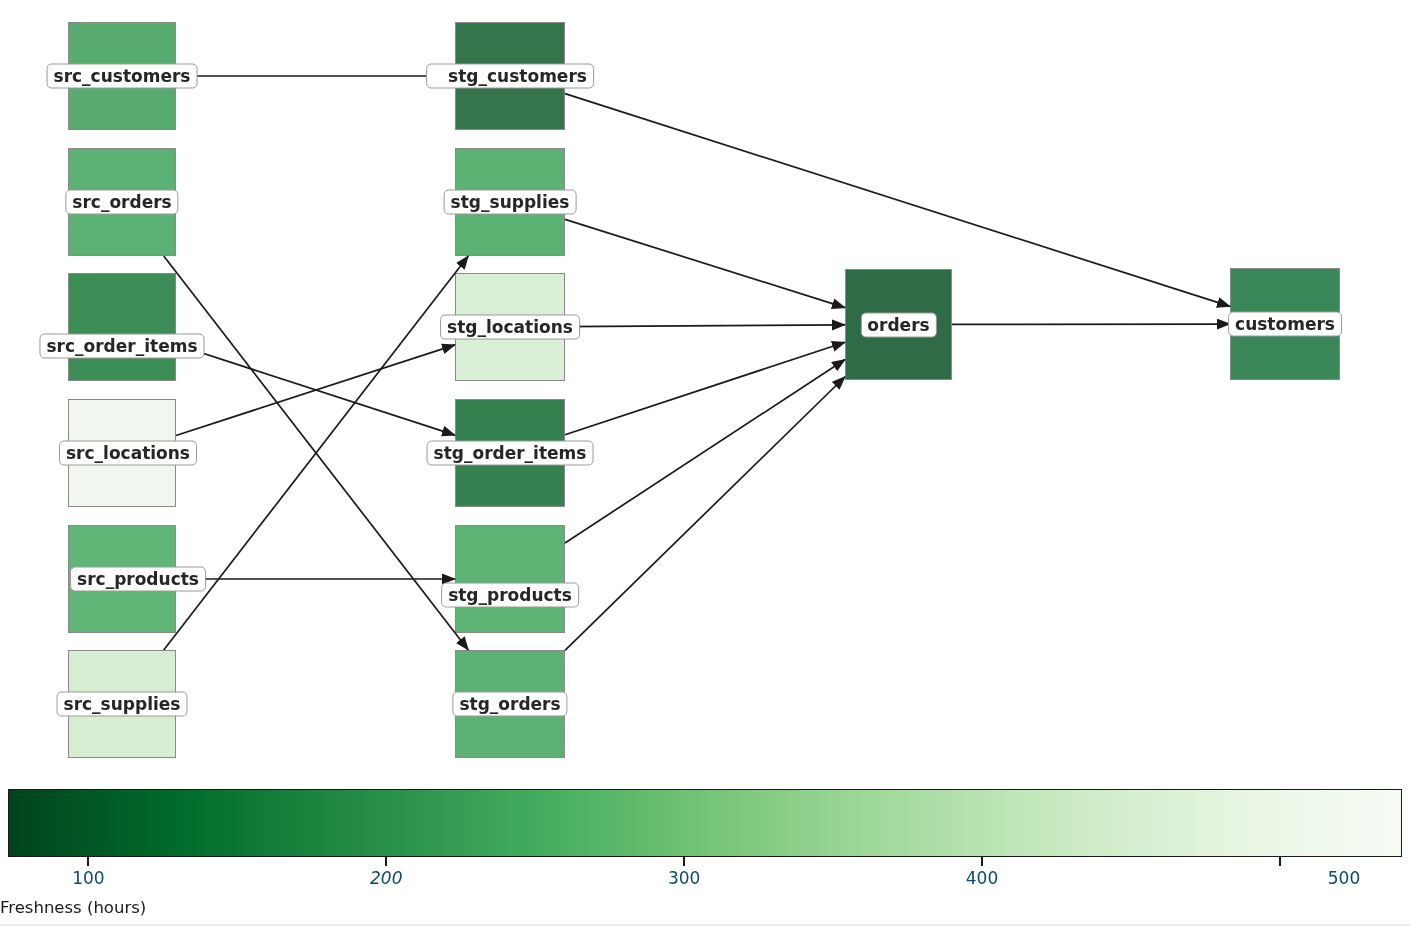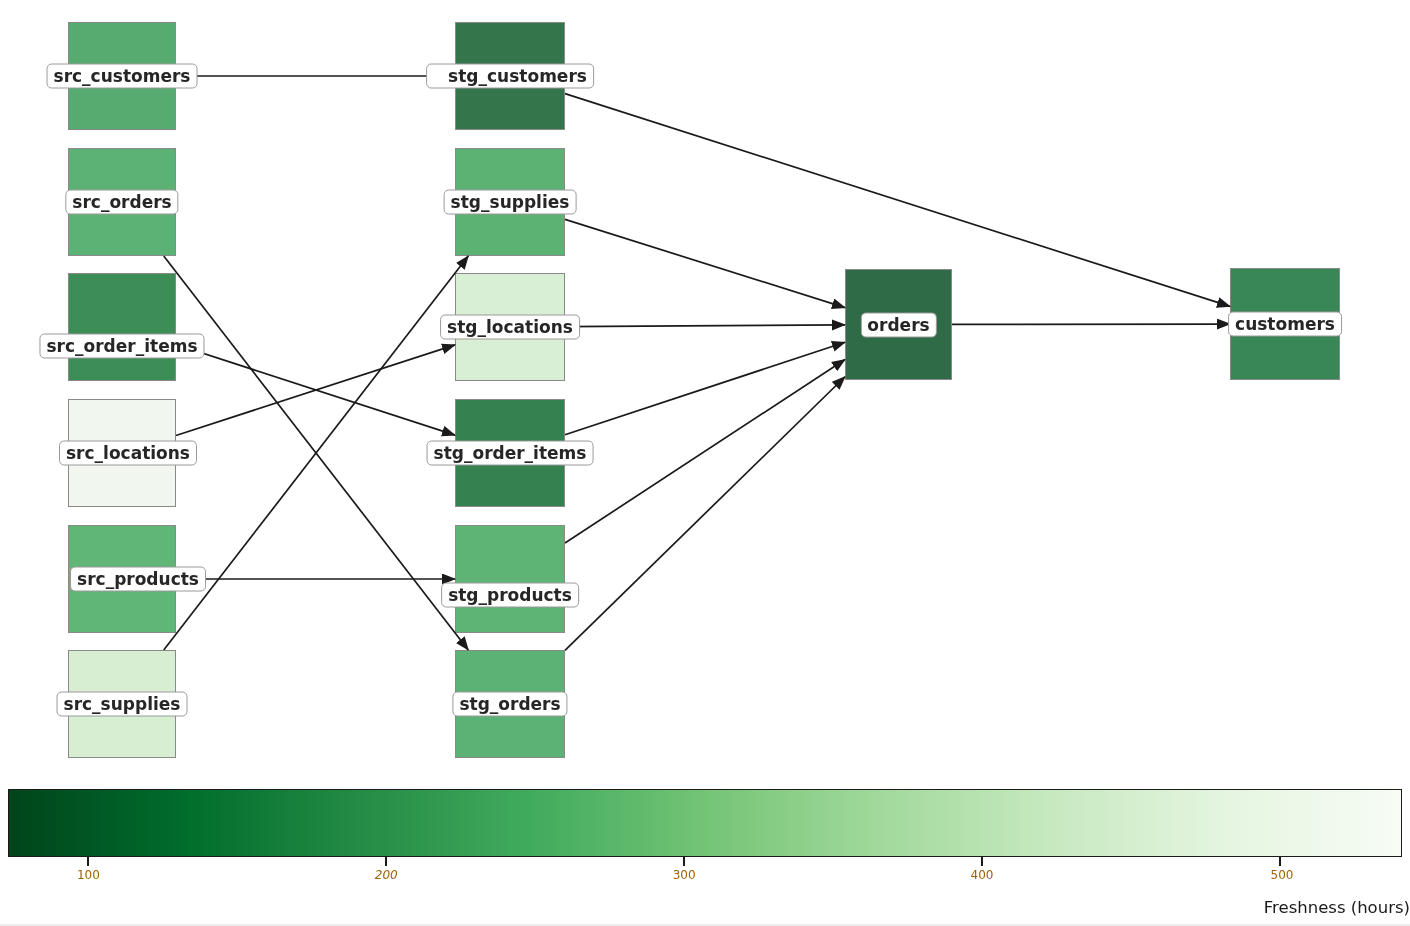--- a/index.html
+++ b/index.html
@@ -45,25 +45,25 @@
     box-sizing: border-box;
     z-index: 1;
   }
   .cbar-tick-mark {
     position: absolute; top: 857px; width: 2px; height: 9px;
     background: #1a1a1a; z-index: 1;
   }
   .cbar-tick-label {
     position: absolute; top: 868px;
     transform: translateX(-50%);
-    font-size: 12px; color: #a16207; z-index: 1;
+    font-size: 17px; color: #0c4a6e; z-index: 1;
   }
   .cbar-label {
     position: absolute; top: 898px; left: 0; width: 1410px;
-    text-align: right;
+    text-align: left;
     font-size: 16.5px; color: #1a1a1a; z-index: 1;
   }
   .bottom-edge {
     position: absolute; left: 0; bottom: 0; width: 1410px; height: 2px;
     background: #ececec;
   }
 </style>
 </head>
 <body>
 
@@ -123,18 +123,18 @@
   <div id="cbar-ticks">
       <div class="cbar-tick-mark" style="left: 87.4231px;"></div>
       <div class="cbar-tick-label" style="left: 88.4231px;">100</div>
       <div class="cbar-tick-mark" style="left: 385.286px;"></div>
       <div class="cbar-tick-label" style="left: 386.286px; font-style: italic;">200</div>
       <div class="cbar-tick-mark" style="left: 683.15px;"></div>
       <div class="cbar-tick-label" style="left: 684.15px;">300</div>
       <div class="cbar-tick-mark" style="left: 981.013px;"></div>
       <div class="cbar-tick-label" style="left: 982.013px;">400</div>
       <div class="cbar-tick-mark" style="left: 1278.88px;"></div>
-      <div class="cbar-tick-label" style="left: 1282px;">500</div>
+      <div class="cbar-tick-label" style="left: 1344px;">500</div>
     </div>
   <div class="cbar-label">Freshness (hours)</div>
 
   <div class="bottom-edge"></div>
 </div>
 
 </body></html>

